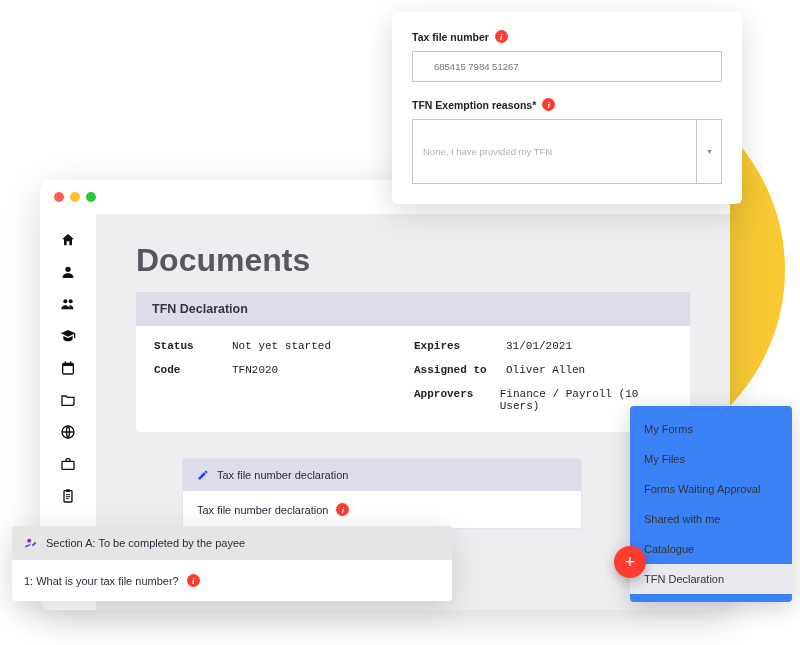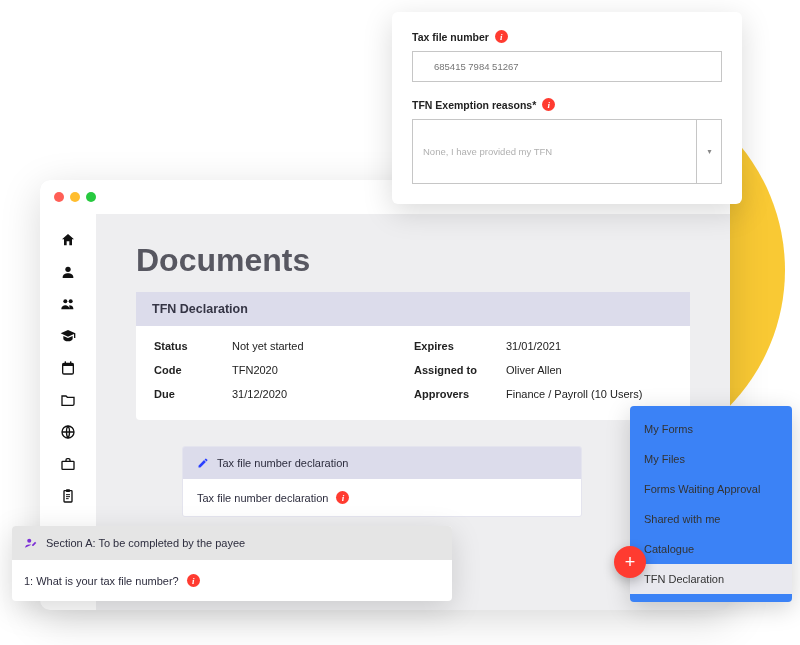--- a/index.html
+++ b/index.html
@@ -64,21 +64,21 @@
     padding: 10px 16px;
     font-size: 12.5px; font-weight: 600; color: #353545;
   }
   .card-body {
     padding: 14px 18px 20px 18px;
     display: flex;
     font-size: 11px;
     color: #222;
   }
   .kv { display: flex; flex-direction: column; gap: 12px; }
-  .kv-row { display: flex; }
+  .kv-row { display: flex; font-family: Liberation Mono, monospace; }
   .kv-key { width: 78px; font-weight: 600; }
   .kv-val { }
   .col-left { flex: 0 0 260px; }
   .col-right { flex: 1; }
   .col-right .kv-key { width: 92px; }
 
   .subcard {
     margin: 26px 0 0 46px;
     width: 400px;
     border: 1px solid #e4e4ee;
@@ -280,24 +280,20 @@
           <div class="card-header">TFN Declaration</div>
           <div class="card-body">
             <div class="kv col-left">
               <div class="kv-row">
                 <div class="kv-key">Status</div>
                 <div class="kv-val">Not yet started</div>
               </div>
               <div class="kv-row">
                 <div class="kv-key">Code</div>
                 <div class="kv-val">TFN2020</div>
-              </div>
-              <div class="kv-row">
-                <div class="kv-key">Due</div>
-                <div class="kv-val">31/12/2020</div>
               </div>
             </div>
             <div class="kv col-right">
               <div class="kv-row">
                 <div class="kv-key">Expires</div>
                 <div class="kv-val">31/01/2021</div>
               </div>
               <div class="kv-row">
                 <div class="kv-key">Assigned to</div>
                 <div class="kv-val">Oliver Allen</div>

